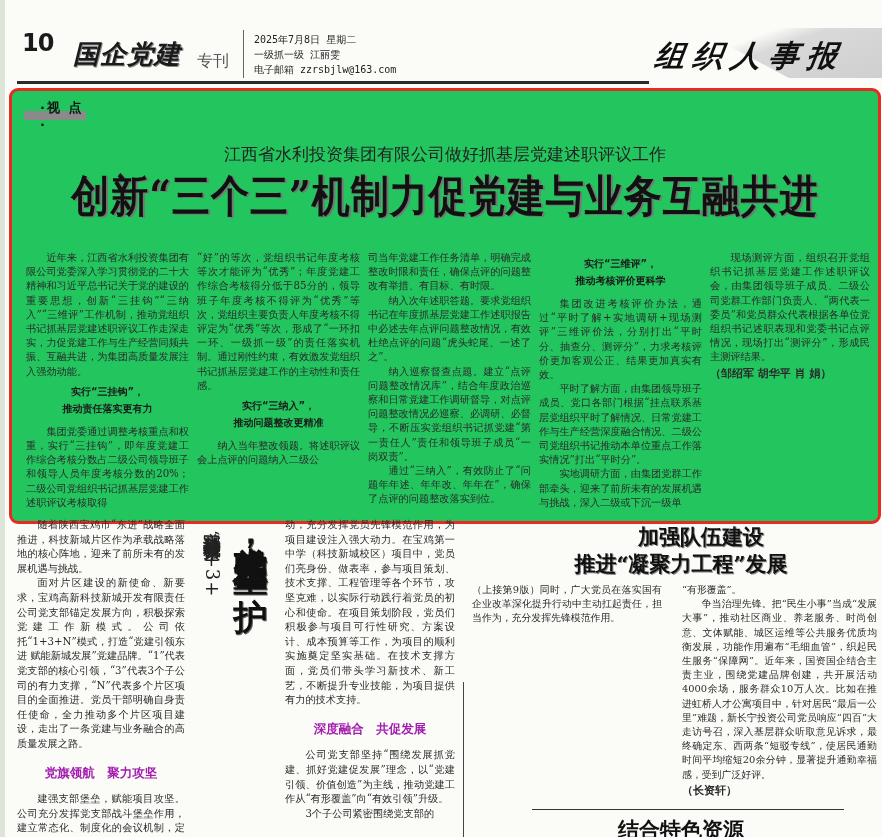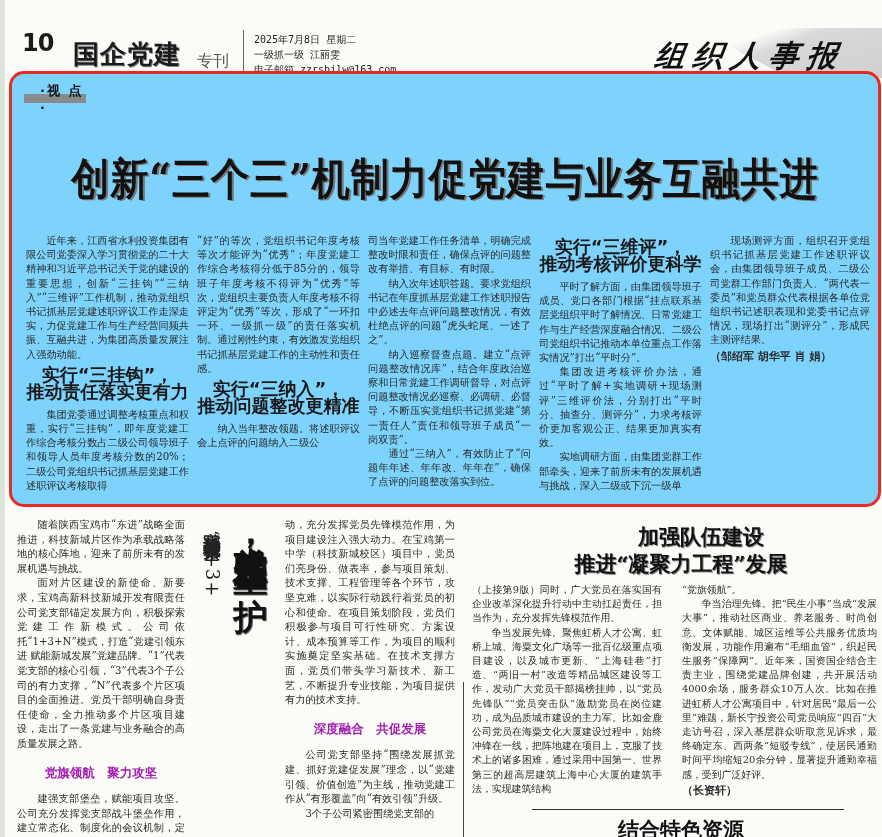--- a/index.html
+++ b/index.html
@@ -10,44 +10,44 @@
     color: #222;
     position: relative;
   }
   .page {
     position: absolute; left: 5px; top: 0; width: 877px; height: 837px;
     background: #fbfbf8;
   }
   
   .masthead { position: absolute; left: 0; top: 16px; width: 877px; height: 68px; }
   .page-num { position: absolute; left: 17px; top: 13px; font-family: "DejaVu Sans", sans-serif; font-size: 24px; font-weight: bold; color: #1a1a1a; letter-spacing: -1px; }
-  .section-title { position: absolute; left: 68px; top: 21px; font-family: "DejaVu Serif", serif; font-size: 26px; font-weight: bold; color: #1a1a1a; letter-spacing: 1px; text-shadow: 1px 1px 0 #888; }
+  .section-title { position: absolute; left: 68px; top: 21px; font-family: "DejaVu Serif", serif; font-size: 26px; font-weight: bold; color: #1a1a1a; letter-spacing: 1px; text-shadow: 1px 1px 0 #888; font-style: italic; }
   .section-sub { position: absolute; left: 192px; top: 35px; font-size: 16px; color: #555; font-family: "DejaVu Sans", sans-serif; }
   .mast-divider { position: absolute; left: 238px; top: 14px; width: 1px; height: 48px; background: #666; }
   .mast-info { position: absolute; left: 249px; top: 16px; font-family: "DejaVu Sans Mono", monospace; font-size: 10px; line-height: 15px; color: #222; }
   .mast-rule2 { position: absolute; left: 12px; top: 65px; width: 632px; height: 3px; background: #2b2b2b; }
   .logo-bg { position: absolute; left: 670px; top: 12px; width: 207px; height: 50px;
     background: linear-gradient(160deg, rgba(255,255,255,0) 30%, #d9d9d9 45%, #cfcfcf 100%); clip-path: polygon(10% 0, 100% 0, 100% 100%, 55% 100%); }
   .logo { position: absolute; left: 650px; top: 20px; font-family: "DejaVu Serif", serif; font-size: 30px; font-weight: bold; font-style: italic; color: #111; letter-spacing: 8px; transform: skewX(-8deg); }
 
   
   .feature {
-    position: absolute; left: 4px; top: 71px; width: 872px; height: 436px;
-    border: 3px solid #e82a25; border-radius: 15px; background: #7dd3fc;
+    position: absolute; left: 4px; top: 88px; width: 872px; height: 436px;
+    border: 3px solid #e82a25; border-radius: 9px; background: #22c55e;
   }
   .tag { position: absolute; left: 12px; top: 10px; width: 62px; height: 18px; }
   .tag-bar { position: absolute; left: 0; top: 10px; width: 62px; height: 9px; background: #8a8a8a; }
   .tag-text { position: absolute; left: 16px; top: -2px; font-family: "DejaVu Sans", sans-serif; font-size: 13px; font-weight: bold; color: #111; letter-spacing: 2px; }
   .kicker { position: absolute; left: 0; width: 866px; top: 52px; text-align: center; font-family: "DejaVu Serif", serif; font-size: 17px; color: #222; }
   .headline { position: absolute; left: 0; width: 866px; top: 80px; text-align: center; font-family: "DejaVu Serif", serif; font-size: 38px; font-weight: bold; color: #111; letter-spacing: 1px; transform: scaleY(1.15); text-shadow: 2px 1px 0 #777; }
 
   .col { position: absolute; font-family: "DejaVu Serif", "Liberation Serif", serif; font-size: 10.2px; line-height: 14.2px; color: #2a2a2a; text-align: justify; }
   .col p { text-indent: 2em; }
   .col p.noindent { text-indent: 0; }
-  .subhead { font-family: "DejaVu Sans", sans-serif; font-weight: bold; font-size: 18px; line-height: 17px; text-align: center; color: #1a1a1a; margin: 4px 0 8px 0; text-indent: 0 !important; }
+  .subhead { font-family: "DejaVu Sans", sans-serif; font-weight: bold; font-size: 10px; line-height: 17px; text-align: center; color: #1a1a1a; margin: 4px 0 8px 0; text-indent: 0 !important; }
   .byline { font-family: "DejaVu Sans", sans-serif; font-weight: bold; font-size: 11px; margin-top: 2px; text-indent: 0 !important; }
 
   
   .lower-col { position: absolute; font-family: "DejaVu Serif", "Liberation Serif", serif; font-size: 10.2px; line-height: 14.6px; color: #2a2a2a; text-align: justify; }
   .lower-col p { text-indent: 2em; }
   .lower-sub { font-family: "DejaVu Sans", sans-serif; font-weight: bold; font-size: 12.5px; text-align: center; margin: 14px 0 12px 0; text-indent: 0 !important; color: #a21caf; }
   .vert-sub { position: absolute; left: 196px; top: 518px; width: 22px; writing-mode: vertical-rl; font-family: "DejaVu Serif", serif; font-size: 18px; color: #222; letter-spacing: 1px; line-height: 22px; }
   .vert-head { position: absolute; left: 226px; top: 520px; width: 40px; writing-mode: vertical-rl; font-family: "DejaVu Serif", serif; font-size: 34px; font-weight: bold; color: #111; line-height: 40px; letter-spacing: 2px; text-shadow: 1px 1px 0 #666; }
   .vline { position: absolute; left: 458px; top: 682px; width: 1px; height: 155px; background: #444; }
   .right-head { position: absolute; left: 470px; width: 412px; top: 524px; text-align: center; font-family: "DejaVu Serif", serif; font-weight: bold; color: #111; text-shadow: 1px 1px 0 #888; }
@@ -74,20 +74,21 @@
     <div class="mast-rule2"></div>
     <div class="logo-bg"></div>
     <div class="logo">组织人事报</div>
   </div>
 
   <div class="feature">
     <div class="tag">
       <div class="tag-bar"></div>
       <div class="tag-text">·视 点·</div>
     </div>
+    <div class="kicker">江西省水利投资集团有限公司做好抓基层党建述职评议工作</div>
     <div class="headline">创新“三个三”机制力促党建与业务互融共进</div>
 
     <div class="col" style="left:14px; top:160px; width:163px;">
       <p>近年来，江西省水利投资集团有限公司党委深入学习贯彻党的二十大精神和习近平总书记关于党的建设的重要思想，创新“三挂钩”“三纳入”“三维评”工作机制，推动党组织书记抓基层党建述职评议工作走深走实，力促党建工作与生产经营同频共振、互融共进，为集团高质量发展注入强劲动能。</p>
       <div class="subhead" style="white-space:pre-line;">实行“三挂钩”，
 推动责任落实更有力</div>
       <p>集团党委通过调整考核重点和权重，实行“三挂钩”，即年度党建工作综合考核分数占二级公司领导班子和领导人员年度考核分数的20%；二级公司党组织书记抓基层党建工作述职评议考核取得</p>
     </div>
 
     <div class="col" style="left:185px; top:160px; width:163px;">
@@ -100,22 +101,22 @@
     <div class="col" style="left:356px; top:160px; width:163px;">
       <p class="noindent">司当年党建工作任务清单，明确完成整改时限和责任，确保点评的问题整改有举措、有目标、有时限。</p>
       <p>纳入次年述职答题。要求党组织书记在年度抓基层党建工作述职报告中必述去年点评问题整改情况，有效杜绝点评的问题“虎头蛇尾、一述了之”。</p>
       <p>纳入巡察督查点题。建立“点评问题整改情况库”，结合年度政治巡察和日常党建工作调研督导，对点评问题整改情况必巡察、必调研、必督导，不断压实党组织书记抓党建“第一责任人”责任和领导班子成员“一岗双责”。</p>
       <p>通过“三纳入”，有效防止了“问题年年述、年年改、年年在”，确保了点评的问题整改落实到位。</p>
     </div>
 
     <div class="col" style="left:527px; top:160px; width:163px;">
       <div class="subhead" style="white-space:pre-line; margin-top:4px;">实行“三维评”，
 推动考核评价更科学</div>
+      <p>集团改进考核评价办法，通过“平时了解+实地调研+现场测评”三维评价法，分别打出“平时分、抽查分、测评分”，力求考核评价更加客观公正、结果更加真实有效。</p>
       <p>平时了解方面，由集团领导班子成员、党口各部门根据“挂点联系基层党组织平时了解情况、日常党建工作与生产经营深度融合情况、二级公司党组织书记推动本单位重点工作落实情况”打出“平时分”。</p>
-      <p>集团改进考核评价办法，通过“平时了解+实地调研+现场测评”三维评价法，分别打出“平时分、抽查分、测评分”，力求考核评价更加客观公正、结果更加真实有效。</p>
       <p>实地调研方面，由集团党群工作部牵头，迎来了前所未有的发展机遇与挑战，深入二级或下沉一级单</p>
     </div>
 
     <div class="col" style="left:698px; top:160px; width:160px;">
       <p>现场测评方面，组织召开党组织书记抓基层党建工作述职评议会，由集团领导班子成员、二级公司党群工作部门负责人、“两代表一委员”和党员群众代表根据各单位党组织书记述职表现和党委书记点评情况，现场打出“测评分”，形成民主测评结果。</p>
       <div class="byline">（邹绍军 胡华平 肖 娟）</div>
     </div>
   </div>
 
   <div class="lower-col" style="left:12px; top:518px; width:168px;">
@@ -137,24 +138,23 @@
 
   <div class="vline"></div>
 
   <div class="right-head">
     <div class="l1">加强队伍建设</div>
     <div class="l2">推进“凝聚力工程”发展</div>
   </div>
 
   <div class="lower-col" style="left:467px; top:583px; width:190px; font-size:9.9px; line-height:14.2px;">
     <p class="noindent" style="text-indent:0">（上接第9版）同时，广大党员在落实国有企业改革深化提升行动中主动扛起责任，担当作为，充分发挥先锋模范作用。</p>
-    <p>争当发展先锋。聚焦虹桥人才公寓、虹桥上城、海粟文化广场等一批百亿级重点项目建设，以及城市更新、“上海硅巷”打造、“两旧一村”改造等精品城区建设等工作，发动广大党员干部揭榜挂帅，以“党员先锋队”“党员突击队”激励党员在岗位建功，成为品质城市建设的主力军。比如金鹿公司党员在海粟文化大厦建设过程中，始终冲锋在一线，把阵地建在项目上，克服了技术上的诸多困难，通过采用中国第一、世界第三的超高层建筑上海中心大厦的建筑手法，实现建筑结构</p>
   </div>
 
   <div class="lower-col" style="left:677px; top:583px; width:195px; font-size:9.9px; line-height:14.2px;">
-    <p class="noindent" style="text-indent:0">“党旗领航”。</p>
+    <p class="noindent" style="text-indent:0">“有形覆盖”。</p>
     <p>争当治理先锋。把“民生小事”当成“发展大事”，推动社区商业、养老服务、时尚创意、文体赋能、城区运维等公共服务优质均衡发展，功能作用遍布“毛细血管”，织起民生服务“保障网”。近年来，国资国企结合主责主业，围绕党建品牌创建，共开展活动4000余场，服务群众10万人次。比如在推进虹桥人才公寓项目中，针对居民“最后一公里”难题，新长宁投资公司党员响应“四百”大走访号召，深入基层群众听取意见诉求，最终确定东、西两条“短驳专线”，使居民通勤时间平均缩短20余分钟，显著提升通勤幸福感，受到广泛好评。</p>
     <div class="byline">（长资轩）</div>
   </div>
 
   <div class="hrule"></div>
   <div class="bottom-head">结合特色资源</div>
 </div>
 
 </body></html>

